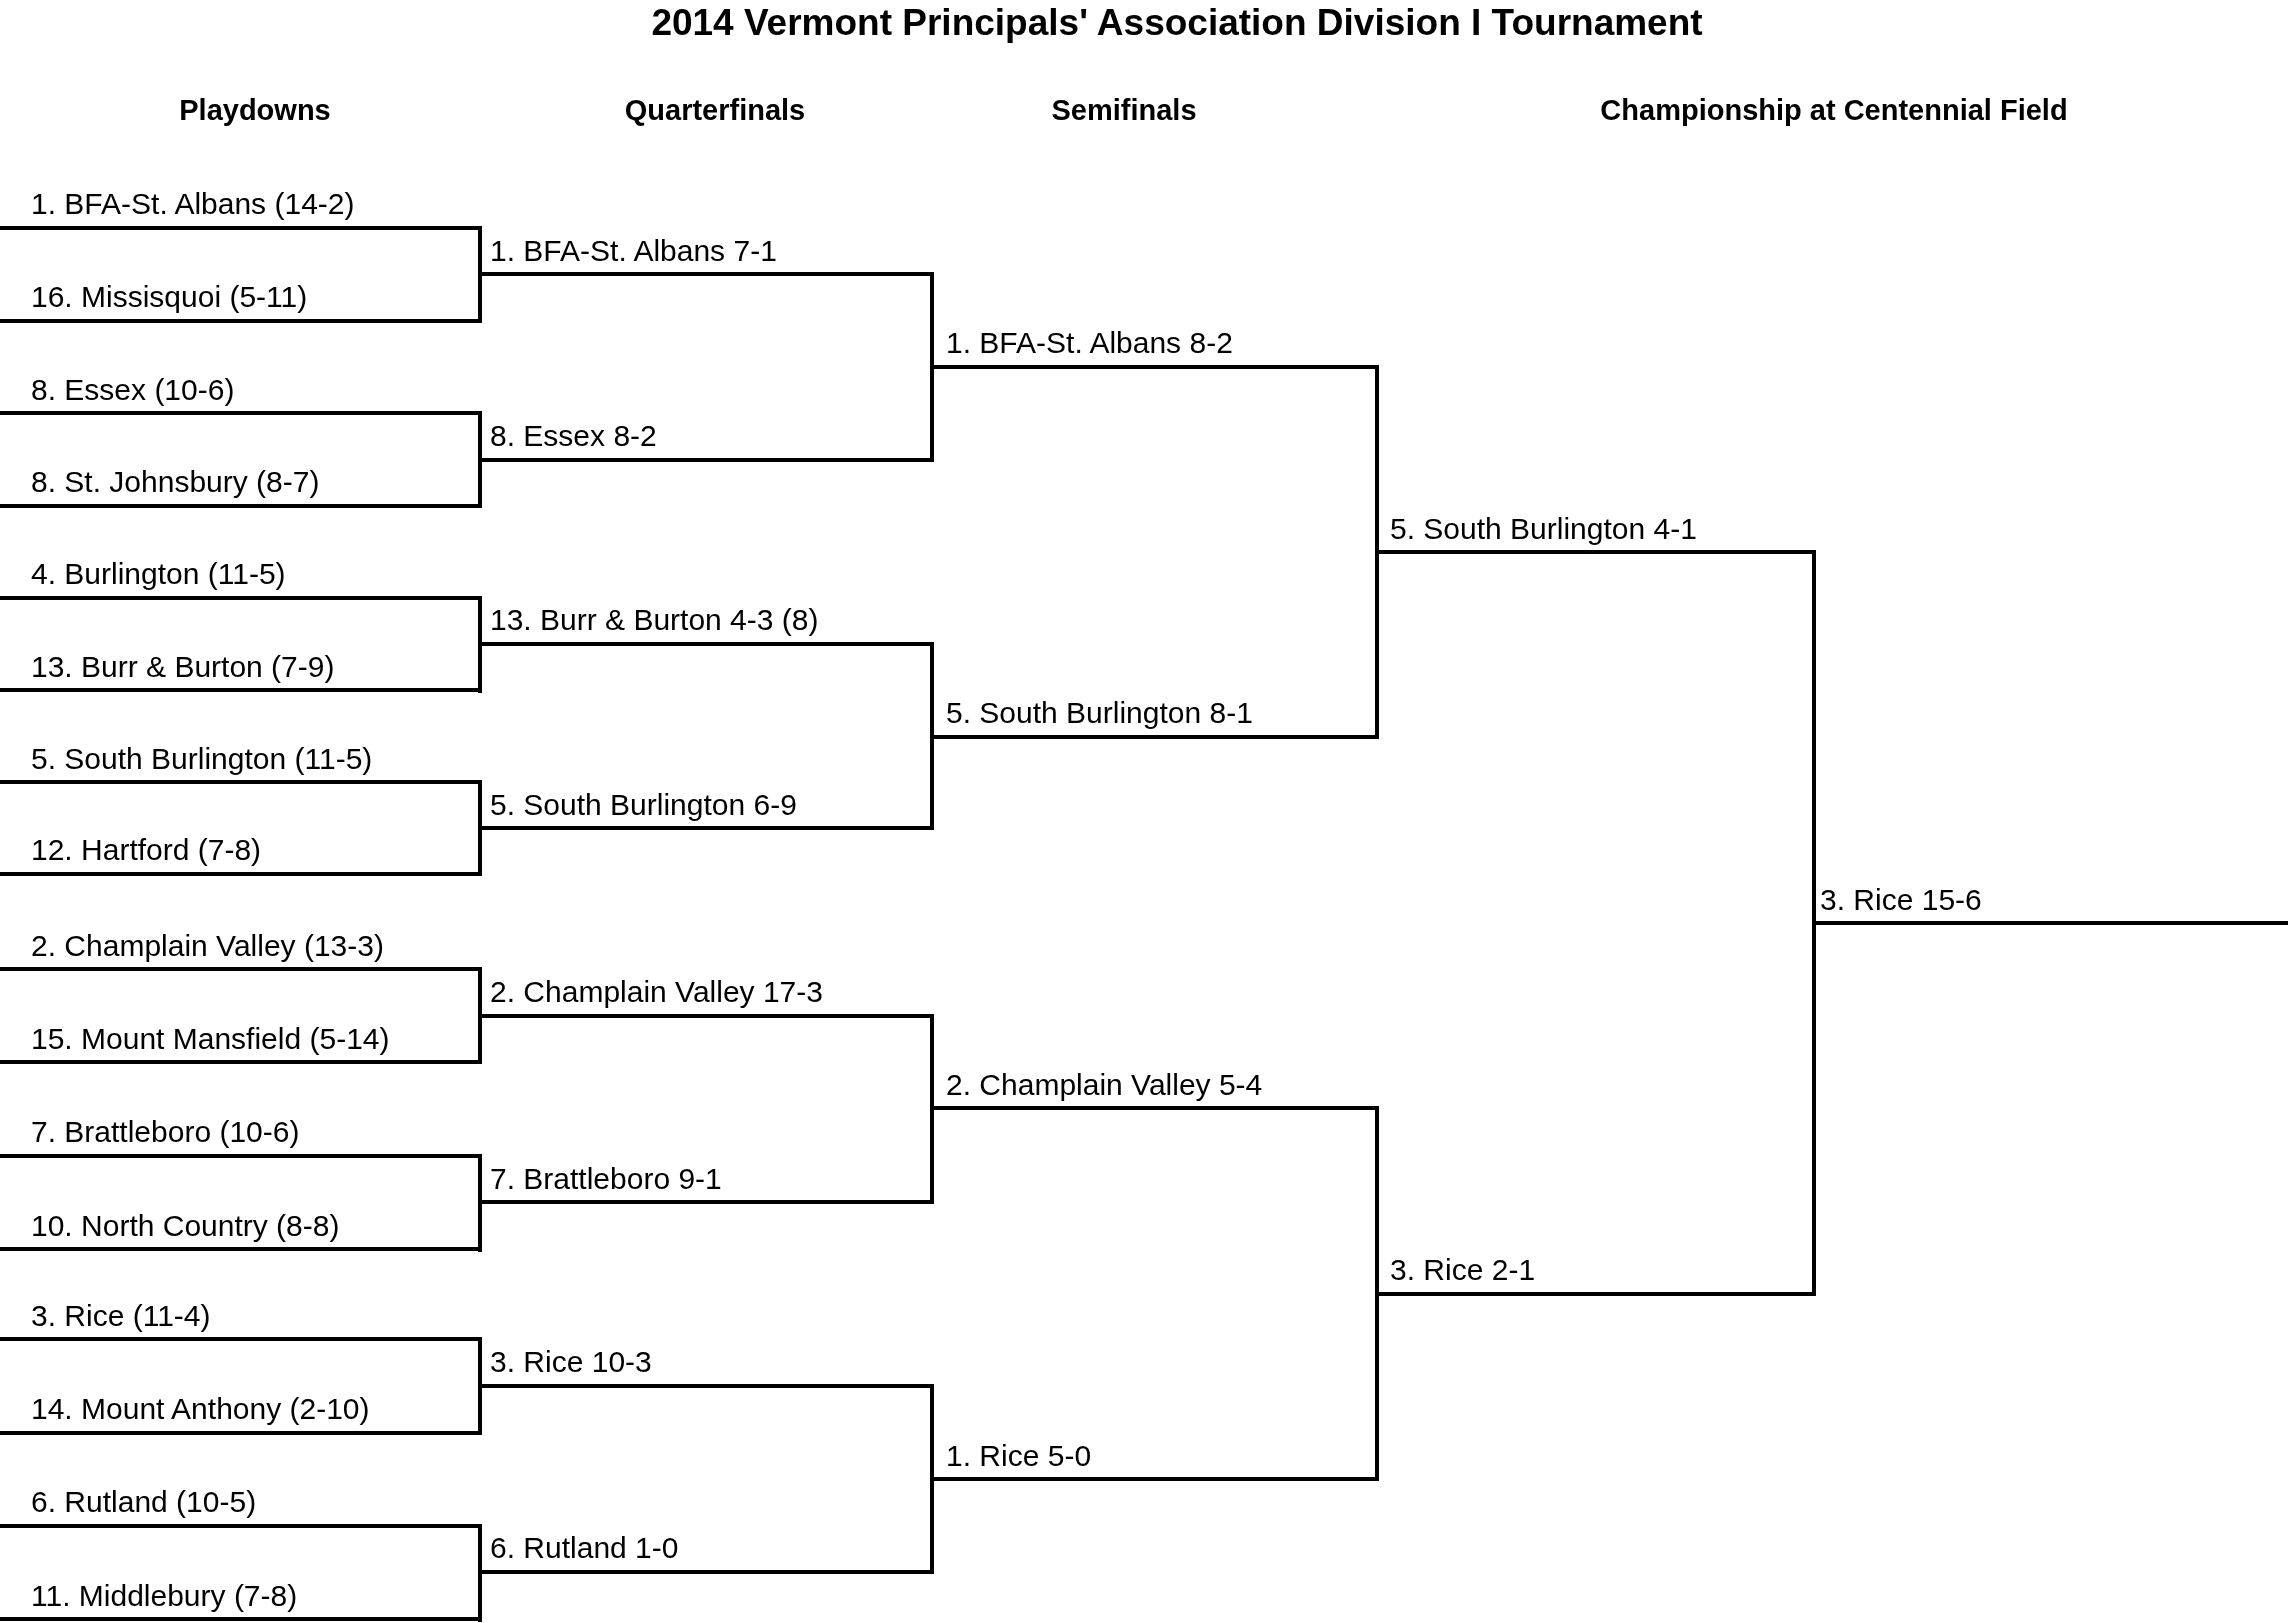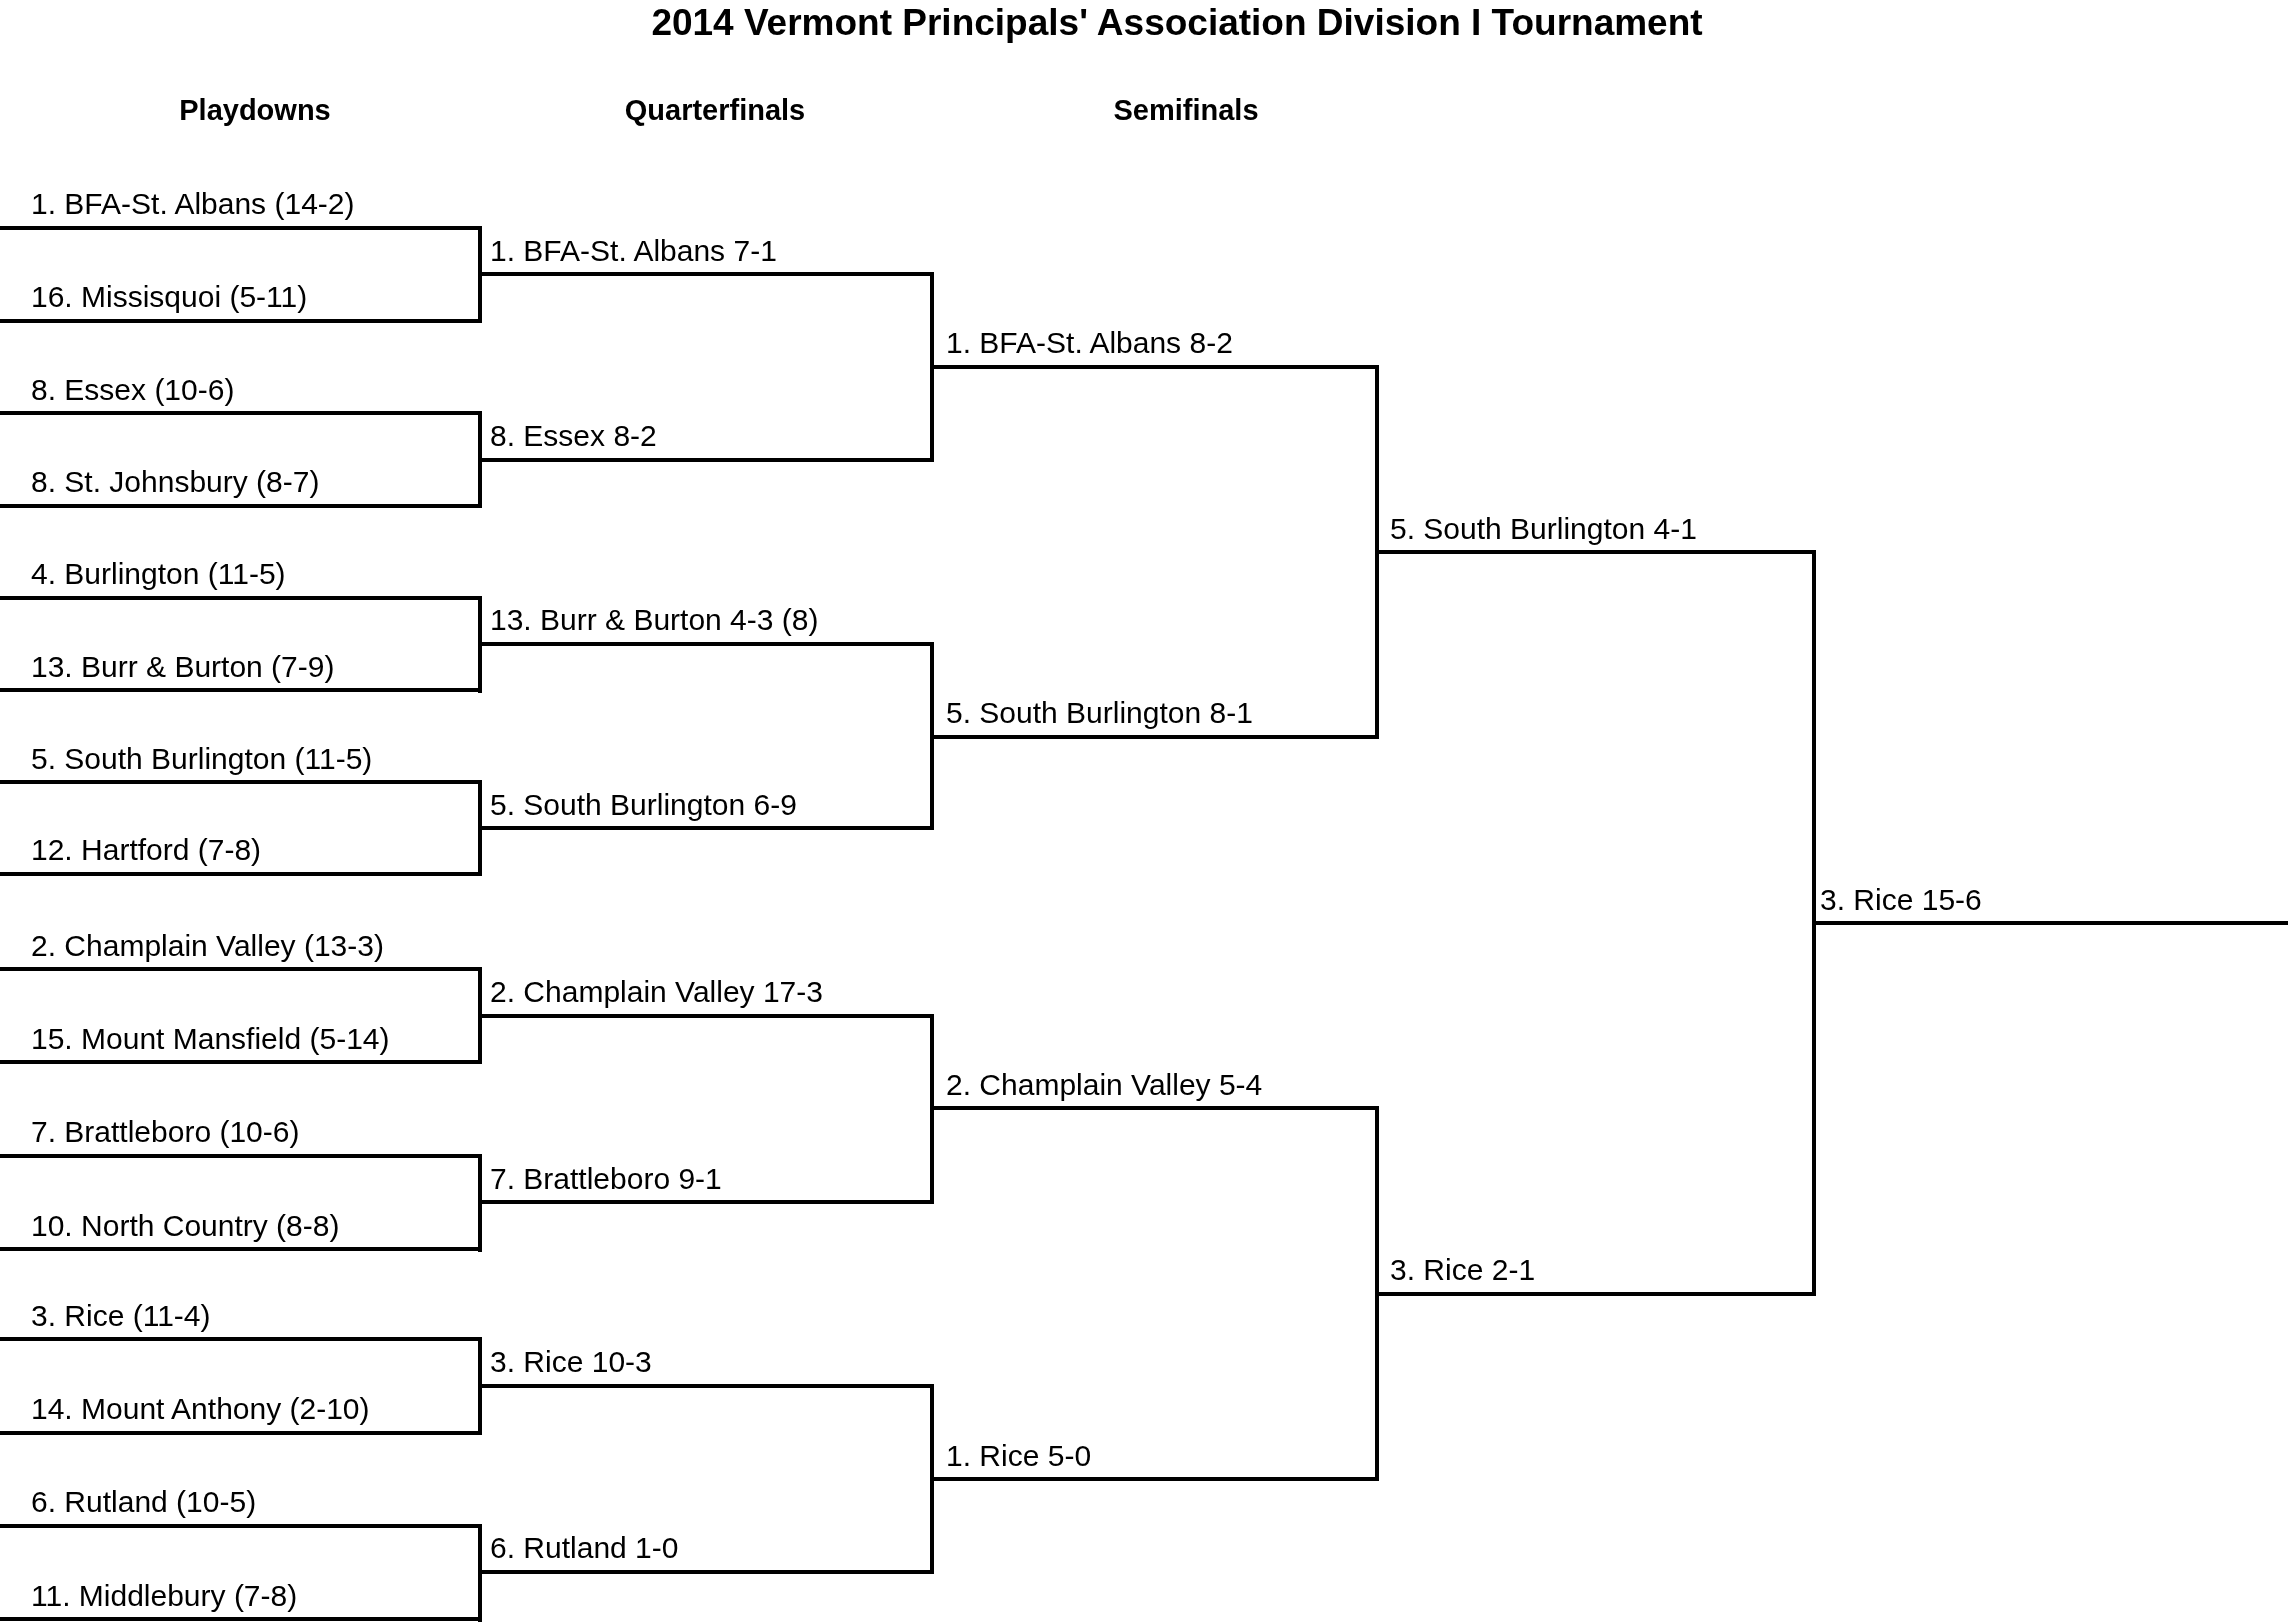--- a/index.html
+++ b/index.html
@@ -40,21 +40,22 @@
   .vl { position: absolute; width: 3.9px; background: #000000; }
 </style>
 </head>
 <body>
 
 <div class="page">
 
   <div class="title">2014 Vermont Principals' Association Division I Tournament</div>
   <div class="hdr" style="left:255px">Playdowns</div>
   <div class="hdr" style="left:715px">Quarterfinals</div>
-  <div class="hdr" style="left:1186px">Semifinals</div>
+  <div class="hdr" style="left:1124px">Semifinals</div>
+  <div class="hdr" style="left:1834px">Championship at Centennial Field</div>
 
   <div class="lbl" style="left:31px;top:186px">1. BFA-St. Albans (14-2)</div>
   <div class="lbl" style="left:31px;top:279px">16. Missisquoi (5-11)</div>
   <div class="lbl" style="left:31px;top:372px">8. Essex (10-6)</div>
   <div class="lbl" style="left:31px;top:464px">8. St. Johnsbury (8-7)</div>
   <div class="lbl" style="left:31px;top:556px">4. Burlington (11-5)</div>
   <div class="lbl" style="left:31px;top:649px">13. Burr &amp; Burton (7-9)</div>
   <div class="lbl" style="left:31px;top:741px">5. South Burlington (11-5)</div>
   <div class="lbl" style="left:31px;top:832px">12. Hartford (7-8)</div>
   <div class="lbl" style="left:31px;top:928px">2. Champlain Valley (13-3)</div>

